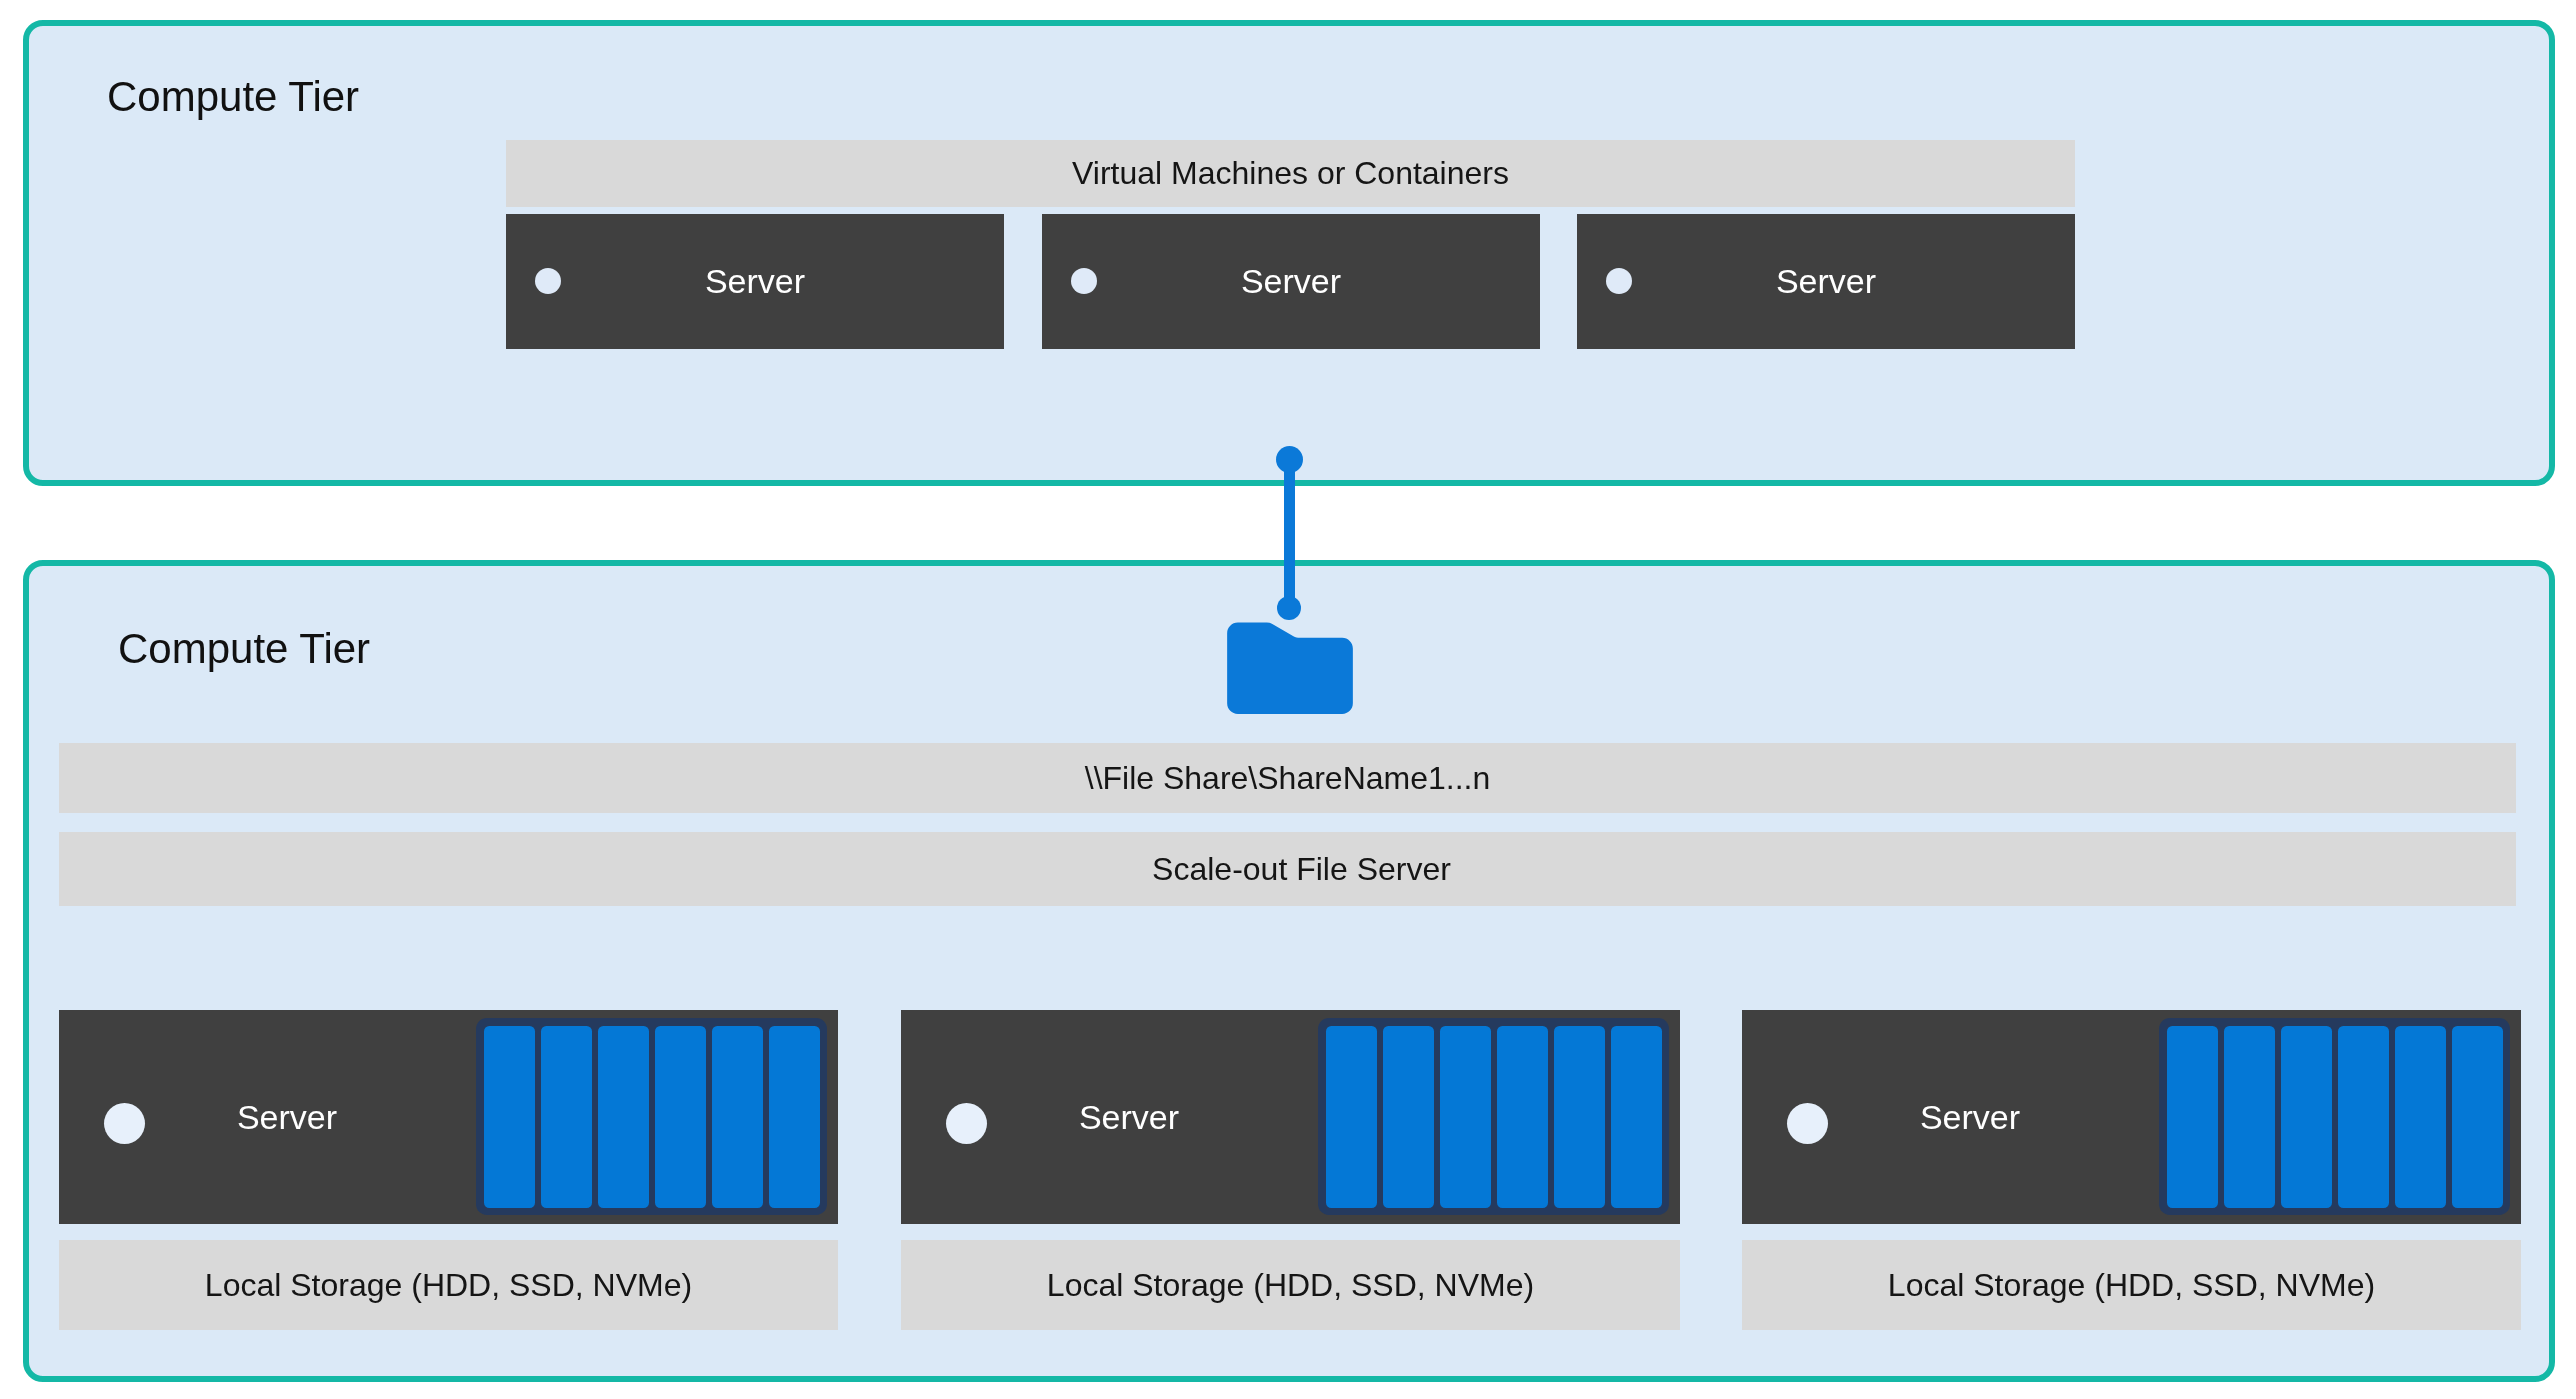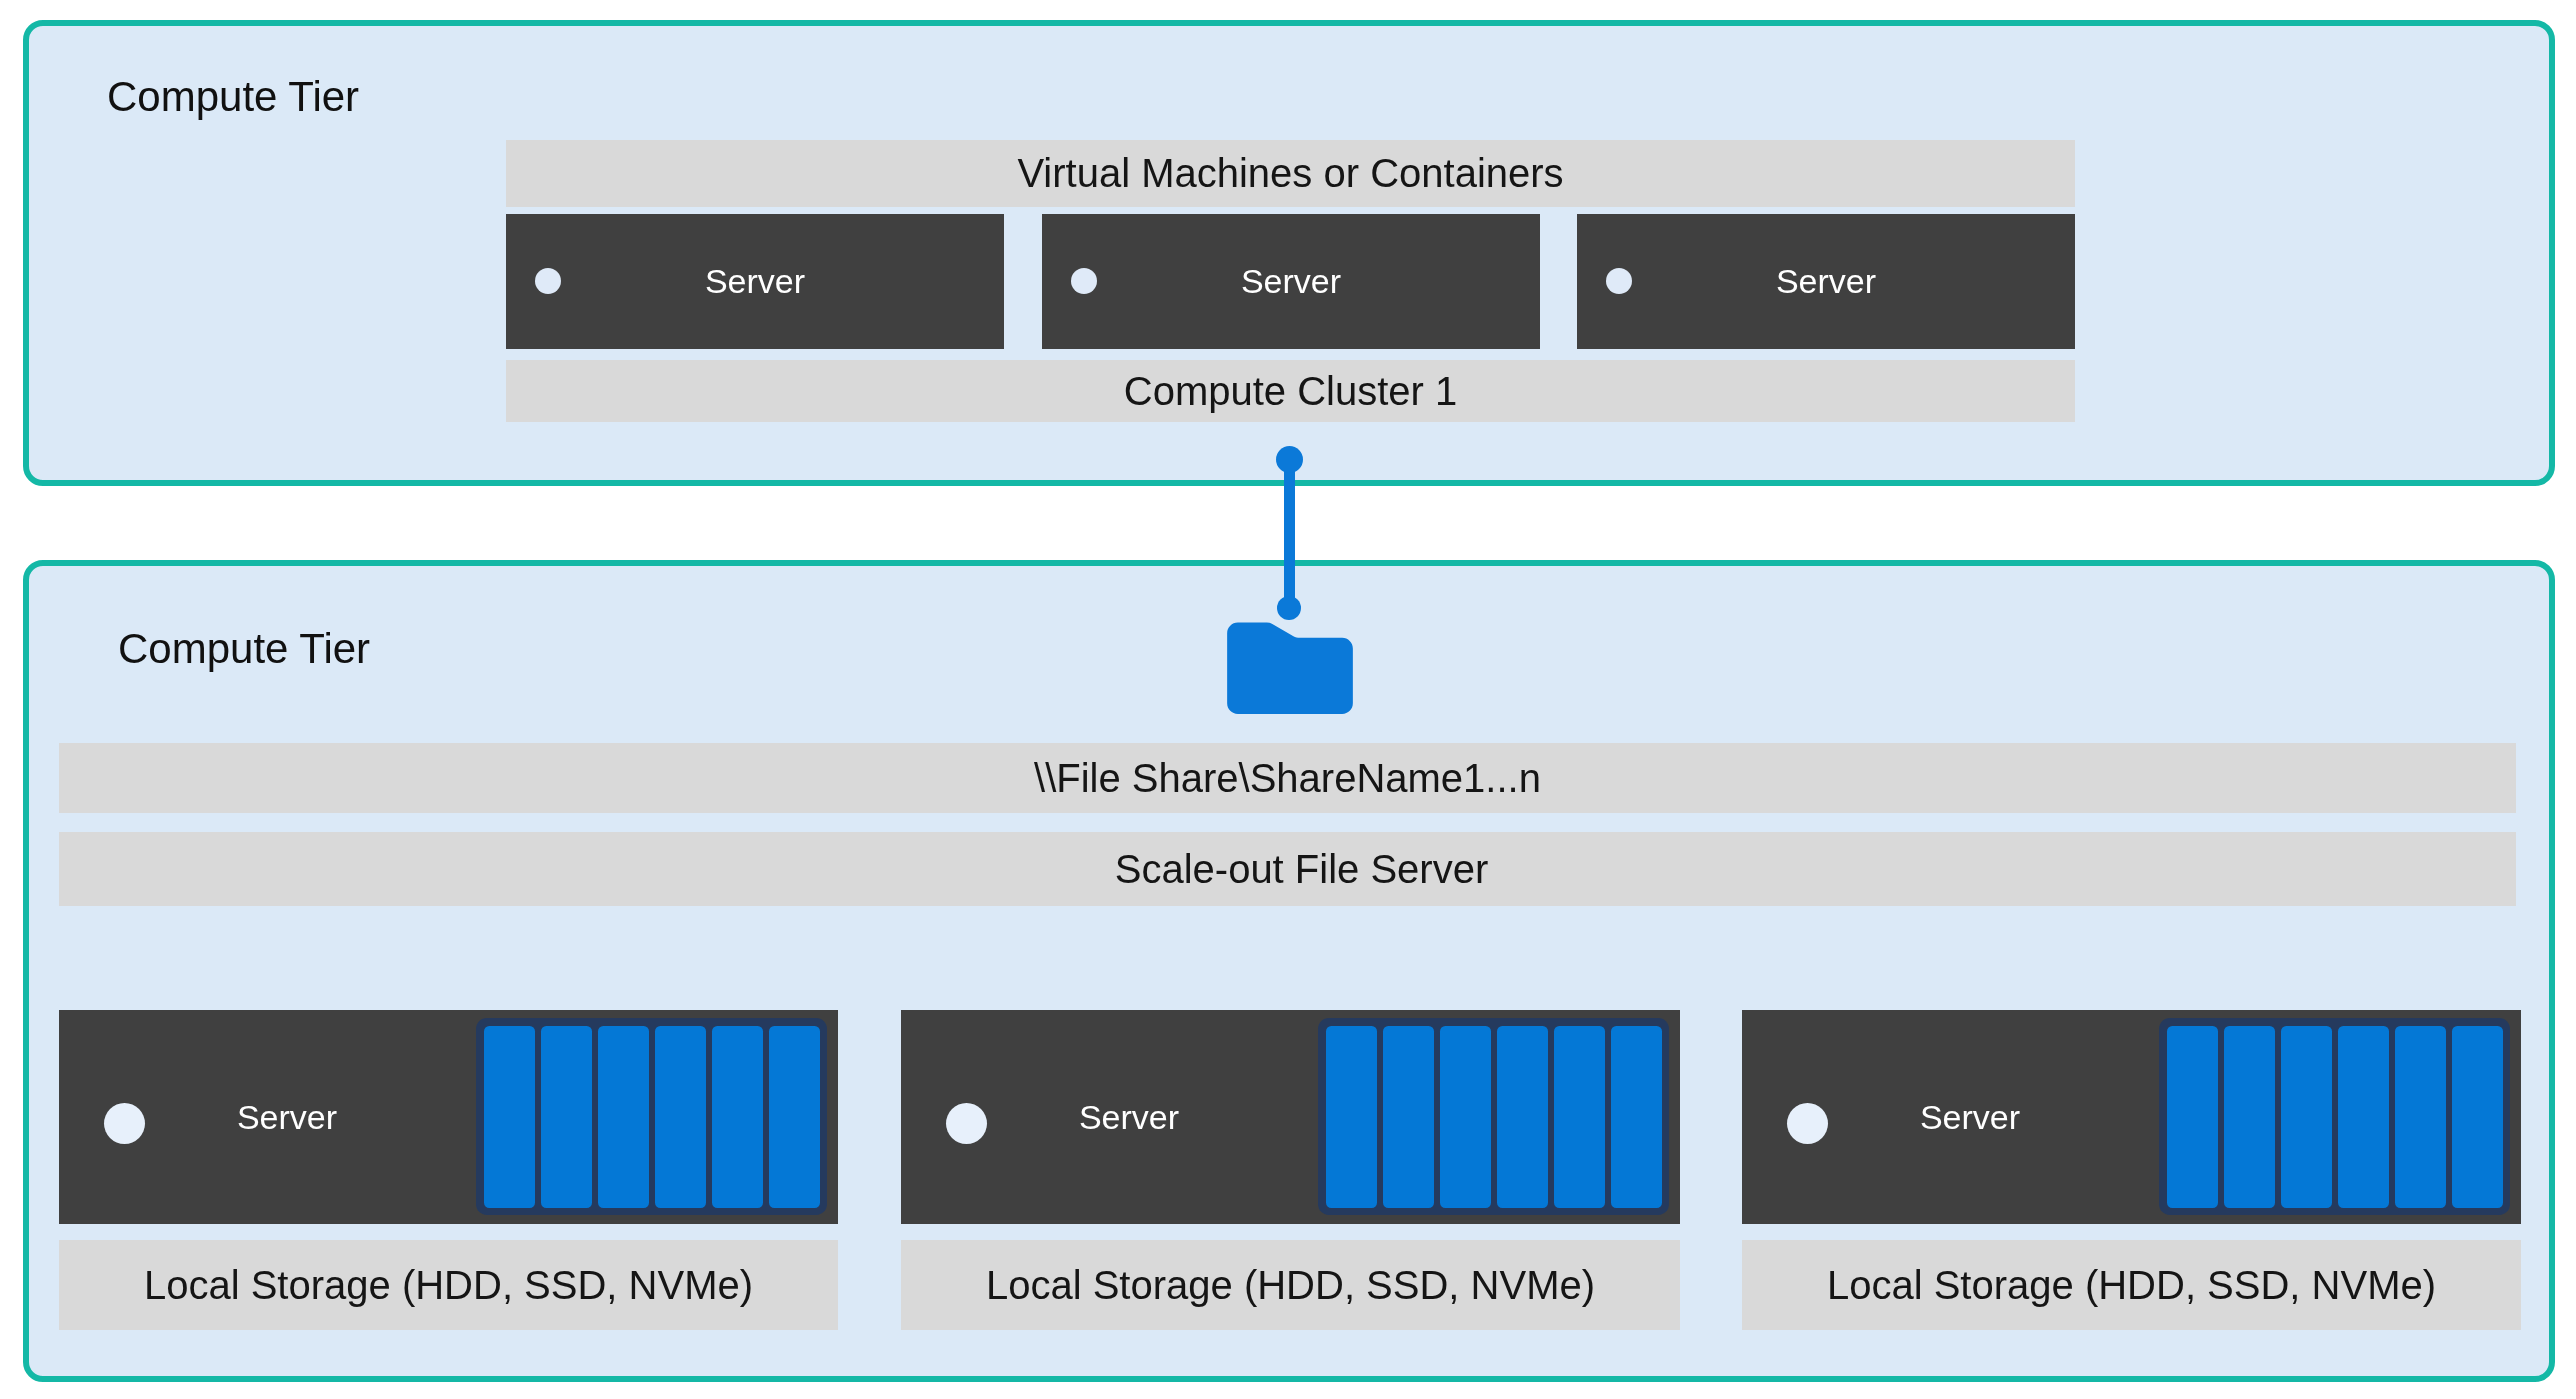--- a/index.html
+++ b/index.html
@@ -37,21 +37,21 @@
   .compute .tier-title { left: 78px; top: 47px; }
   .storage .tier-title { left: 89px; top: 59px; }
 
   
   .bar {
     position: absolute;
     background: #d9d9d9;
     display: flex;
     align-items: center;
     justify-content: center;
-    font-size: 40px;
+    font-size: 32px;
     color: #151515;
     white-space: nowrap;
   }
 
   
   .vm-bar      { left: 477px; top: 114px; width: 1569px; height: 67px; }
   .cluster-bar { left: 477px; top: 334px; width: 1569px; height: 62px; }
 
   
   .compute-server {
@@ -175,21 +175,20 @@
     </div>
     <div class="compute-server" style="left:1013px">
       <span class="indicator"></span>
       <span class="server-label">Server</span>
     </div>
     <div class="compute-server" style="left:1548px">
       <span class="indicator"></span>
       <span class="server-label">Server</span>
     </div>
 
-    <div class="bar cluster-bar">Compute Cluster 1</div>
   </section>
 
   <div class="connector-line"></div>
   <div class="connector-dot top"></div>
   <div class="connector-dot bottom"></div>
   <svg class="folder" viewBox="0 0 165 126" aria-hidden="true">
     <path fill="#0b79d8" d="M14 6 H52 C55.5 6 58.5 7 61 8.8 L87 24 C89.5 25.4 92.5 26 95.5 26 H151 C158.7 26 165 32.3 165 40 V112 C165 119.7 158.7 126 151 126 H14 C6.3 126 0 119.7 0 112 V20 C0 12.3 6.3 6 14 6 Z"></path>
   </svg>
 
   <section class="tier storage">

